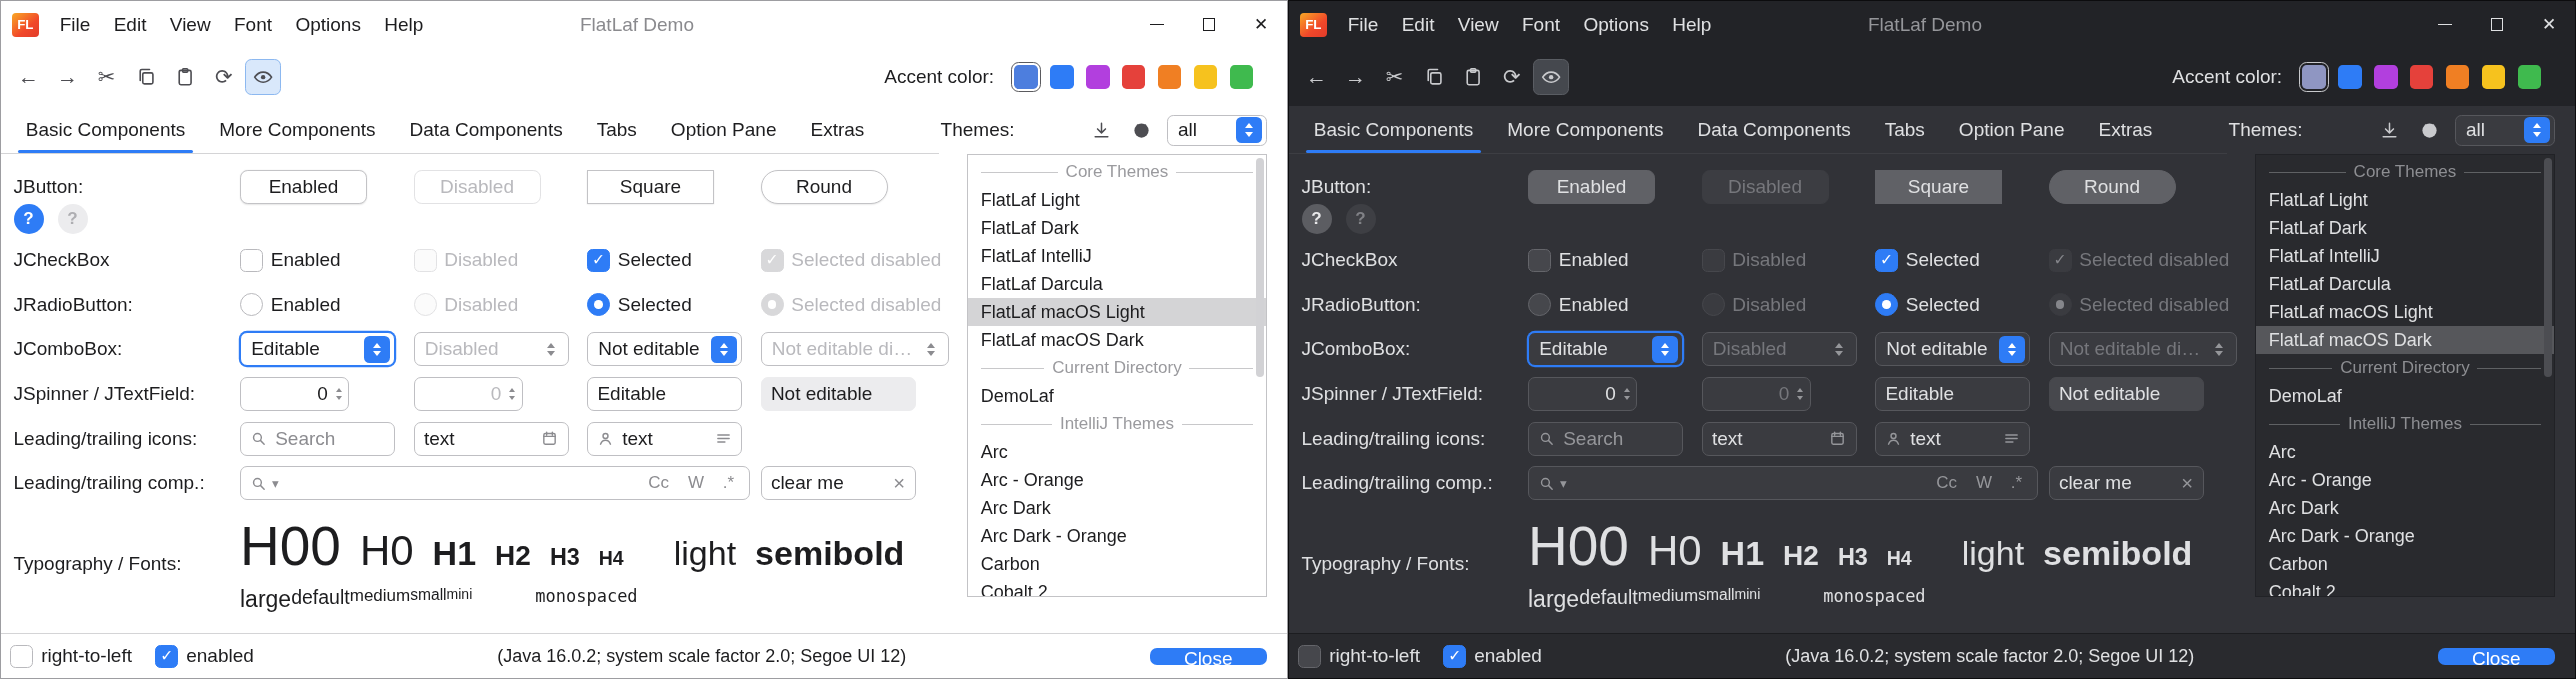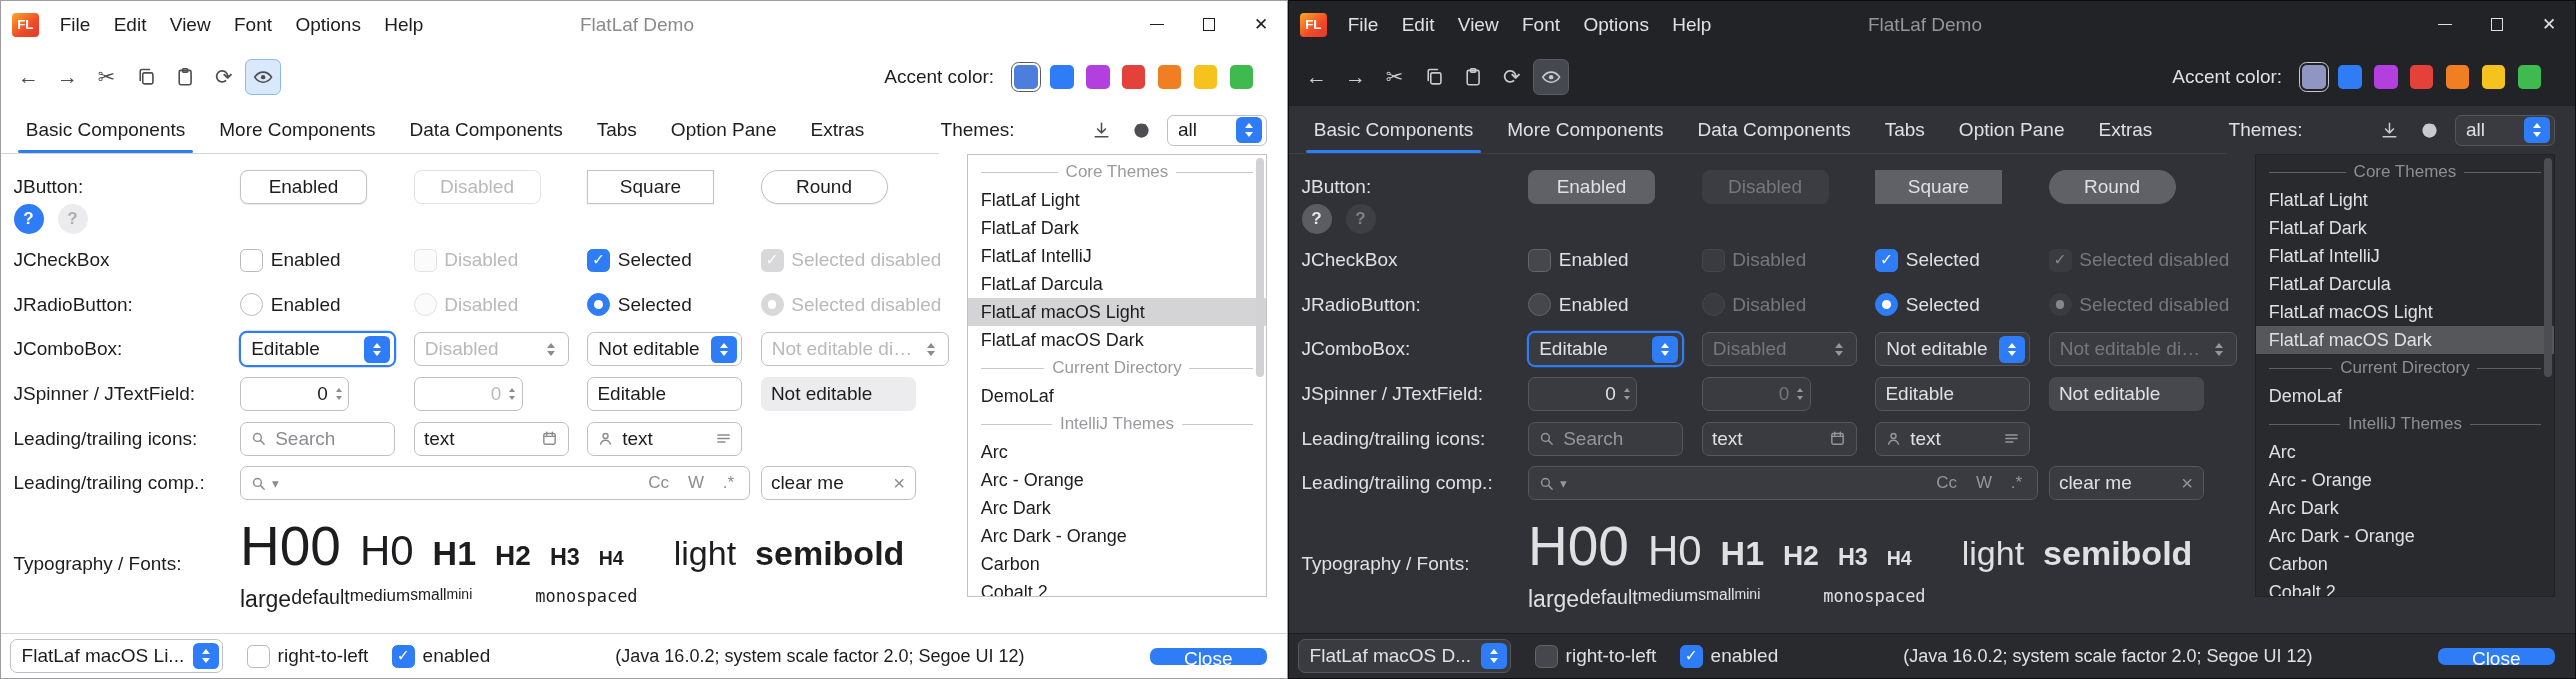--- a/index.html
+++ b/index.html
@@ -492,27 +492,20 @@
             <span>Cobalt 2</span>
           </div>
         <div class="sbar">
             <div class="sthumb"></div>
           </div>
       </div>
     </div>
   </div>
 
   <div class="statusbar">
-    <div class="combo laf-combo">
-        <span class="val">FlatLaf macOS Li...</span>
-        <span class="arrows">
-          <i class="up"></i>
-          <i class="dn"></i>
-        </span>
-      </div>
     <label class="cbgroup">
         <span class="cb"></span>
         <span class="cbl">right-to-left</span>
       </label>
     <label class="cbgroup">
         <span class="cb checked"></span>
         <span class="cbl">enabled</span>
       </label>
     <div class="info">(Java 16.0.2;  system scale factor 2.0; Segoe UI 12)</div>
     <button class="close-btn">Close</button>
@@ -866,27 +859,20 @@
             <span>Cobalt 2</span>
           </div>
         <div class="sbar">
             <div class="sthumb"></div>
           </div>
       </div>
     </div>
   </div>
 
   <div class="statusbar">
-    <div class="combo laf-combo">
-        <span class="val">FlatLaf macOS D...</span>
-        <span class="arrows">
-          <i class="up"></i>
-          <i class="dn"></i>
-        </span>
-      </div>
     <label class="cbgroup">
         <span class="cb"></span>
         <span class="cbl">right-to-left</span>
       </label>
     <label class="cbgroup">
         <span class="cb checked"></span>
         <span class="cbl">enabled</span>
       </label>
     <div class="info">(Java 16.0.2;  system scale factor 2.0; Segoe UI 12)</div>
     <button class="close-btn">Close</button>

